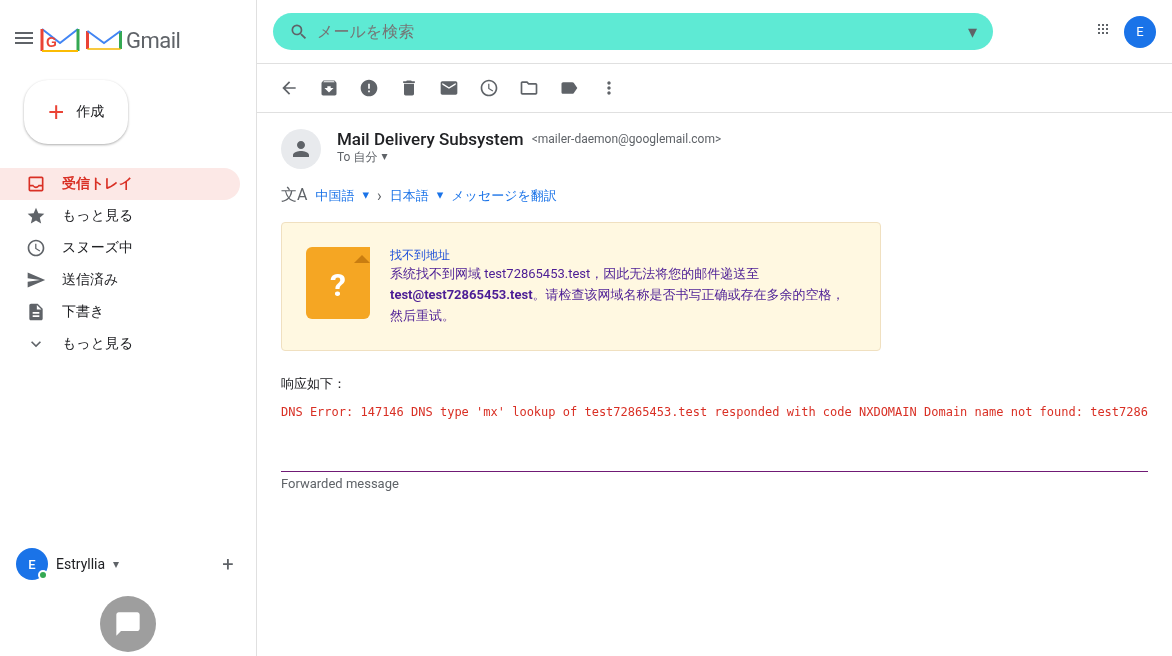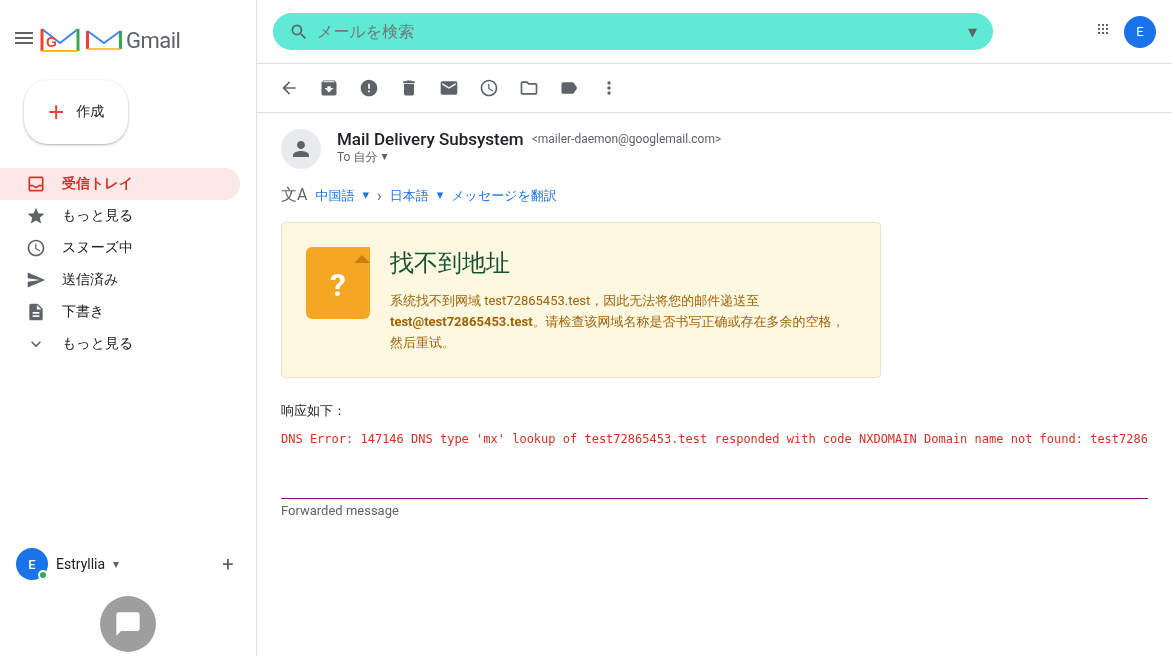--- a/index.html
+++ b/index.html
@@ -36,22 +36,22 @@
     .sender-to { font-size: 12px; color: #5f6368; display: flex; align-items: flex-start; gap: 4px; cursor: pointer; }
 
     
     .translation-bar { display: flex; align-items: center; gap: 8px; margin-bottom: 16px; font-size: 13px; color: #5f6368; }
     .lang-btn { color: #1a73e8; cursor: pointer; display: flex; align-items: flex-start; gap: 8px; }
     .translate-link { color: #1a73e8; cursor: pointer; }
 
     
     .error-card { background: #fff8e1; border: 1px solid #f0e0c0; border-radius: 4px; padding: 24px; margin-bottom: 24px; display: flex; gap: 20px; max-width: 600px; }
     .error-icon-wrap { flex-shrink: 0; }
-    .error-title { font-size: 24px; font-weight: 400; margin-bottom: 12px; color: #14532d; }
-    .error-body { font-size: 13px; color: #a16207; line-height: 1.6; }
+    .error-title { font-size: 12px; font-weight: 400; color: #1d4ed8; }
+    .error-body { font-size: 13px; color: #4c1d95; line-height: 1.6; }
 
     
     .response-label { font-size: 13px; color: #202124; margin-bottom: 8px; }
     .dns-error { font-family: monospace; font-size: 12px; color: #d93025; white-space: nowrap; overflow-x: auto; padding: 4px 0; }
 
     
     .forwarded-label { font-size: 13px; color: #5f6368; margin-top: 24px; }
 
     
     .top-header { display: flex; align-items: center; padding: 8px 12px; gap: 4px; height: 64px; }

